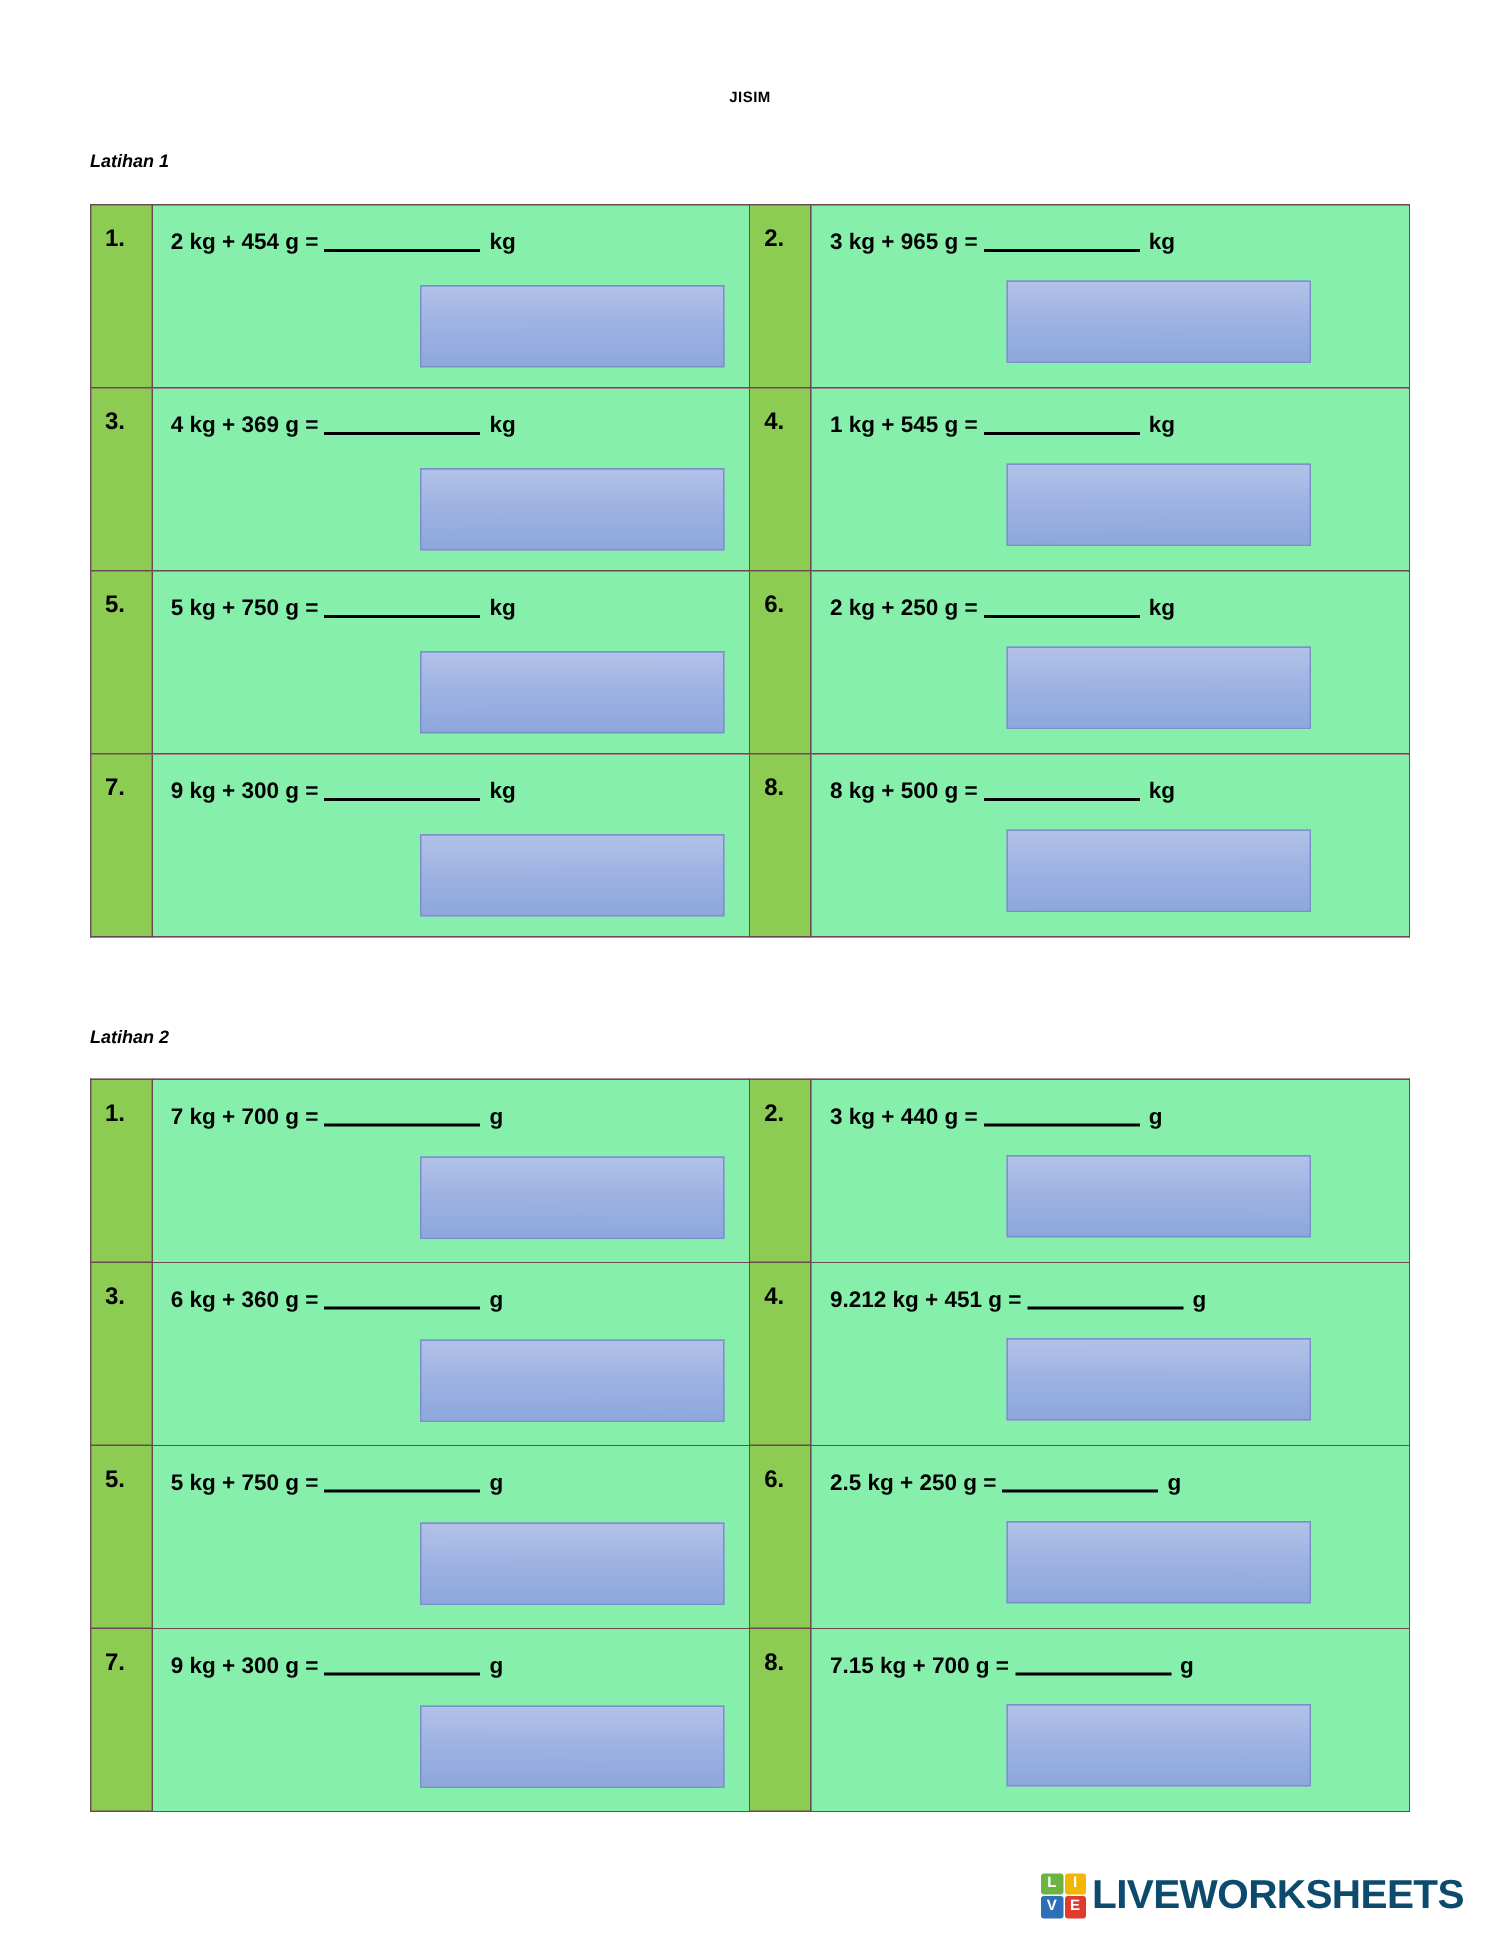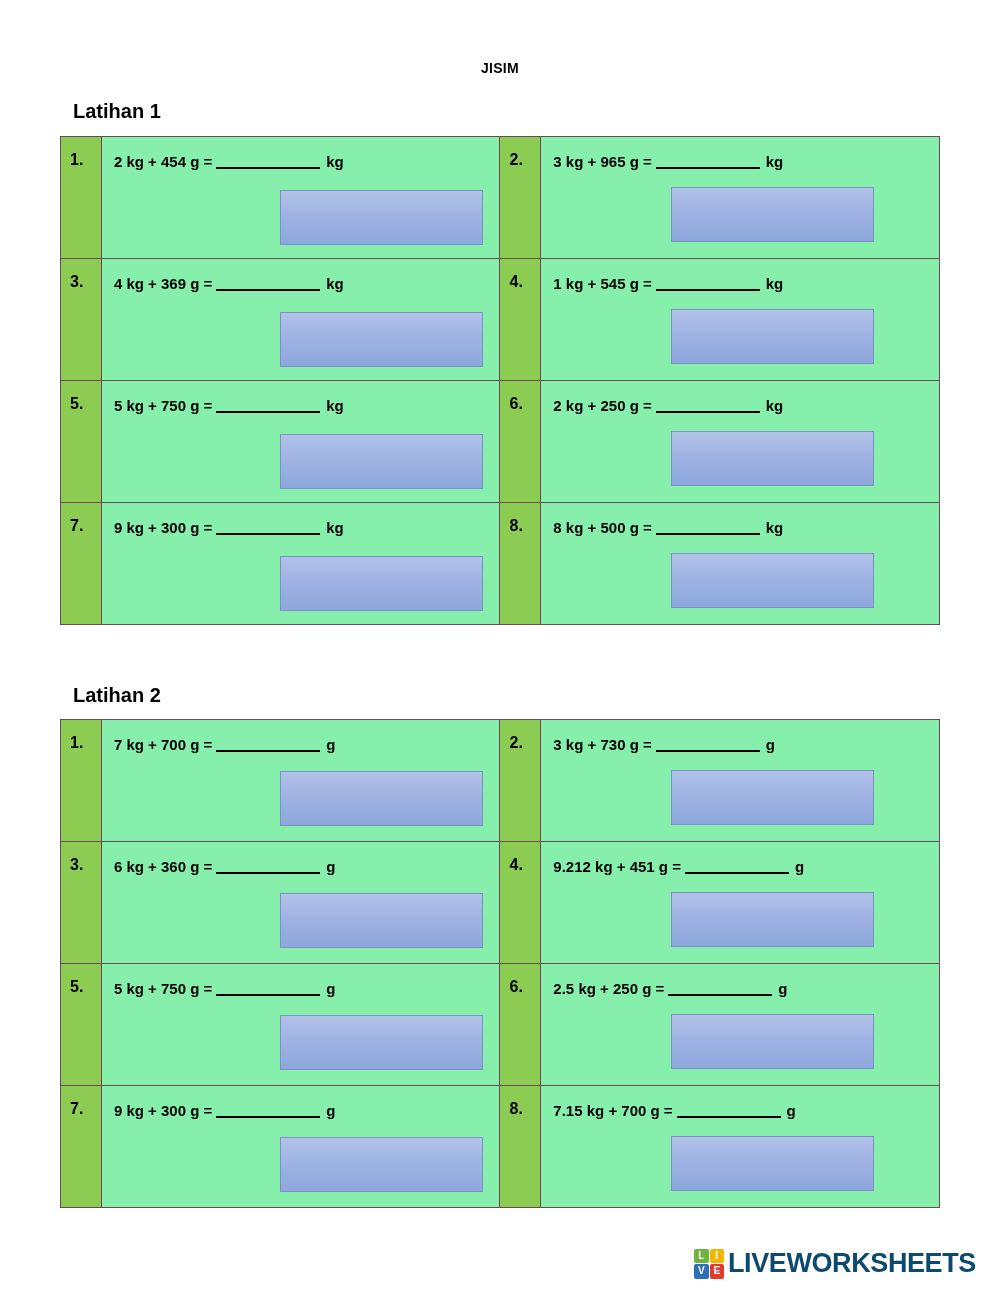--- a/index.html
+++ b/index.html
@@ -22,31 +22,32 @@
     background: #ffffff;
   }
 
   
   .doc-title {
     position: absolute;
     top: 60px;
     left: 0;
     width: 1000px;
     text-align: center;
-    font-size: 14px;
+    font-size: 10px;
     font-weight: bold;
     letter-spacing: 0.3px;
   }
 
   
   .section-heading {
     position: absolute;
-    left: 73px;
-    font-size: 20px;
-    font-weight: bold;
+    left: 60px;
+    font-size: 12px;
+    font-weight: bold;
+    font-style: italic;
   }
   #heading-1 { top: 100px; }
   #heading-2 { top: 684px; }
 
   
   .wtable {
     position: absolute;
     left: 60px;
     width: 880px;
     border-collapse: collapse;
@@ -238,21 +239,21 @@
         <td class="num-cell">1.</td>
         <td class="q-cell l2">
           <div class="q-text">
             <span class="q-expr">7 kg + 700 g =</span><span class="q-blank"></span><span class="q-unit">g</span>
           </div>
           <div class="answer-box left-col"></div>
         </td>
         <td class="num-cell">2.</td>
         <td class="q-cell l2">
           <div class="q-text">
-            <span class="q-expr">3 kg + 730 g  =</span><span class="q-blank"></span><span class="q-unit">g</span>
+            <span class="q-expr">3 kg + 440 g  =</span><span class="q-blank"></span><span class="q-unit">g</span>
           </div>
           <div class="answer-box right-col"></div>
         </td>
       </tr>
       <tr>
         <td class="num-cell">3.</td>
         <td class="q-cell l2">
           <div class="q-text">
             <span class="q-expr">6 kg + 360 g =</span><span class="q-blank"></span><span class="q-unit">g</span>
           </div>

